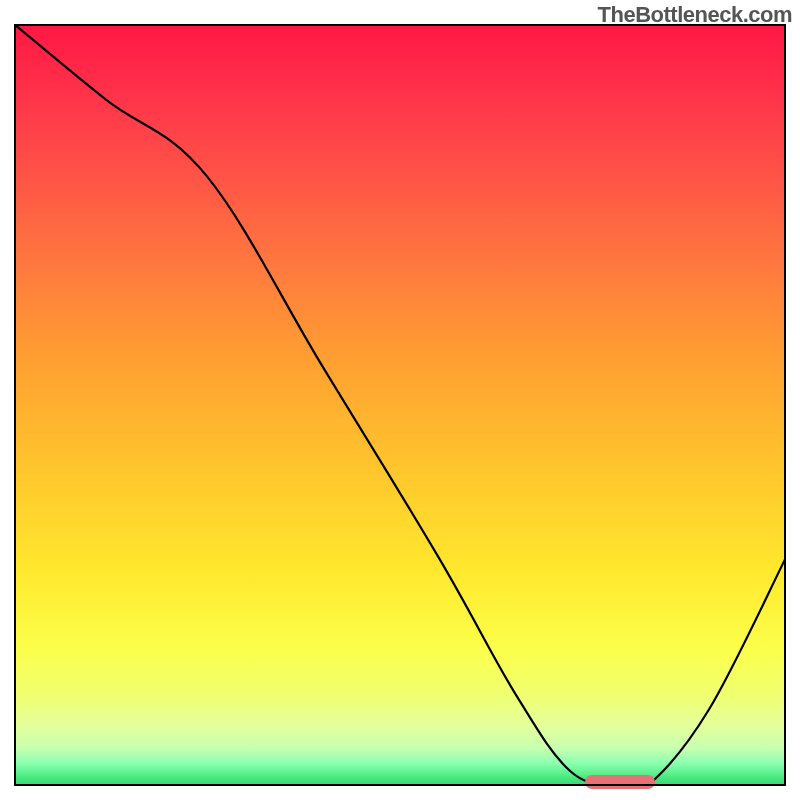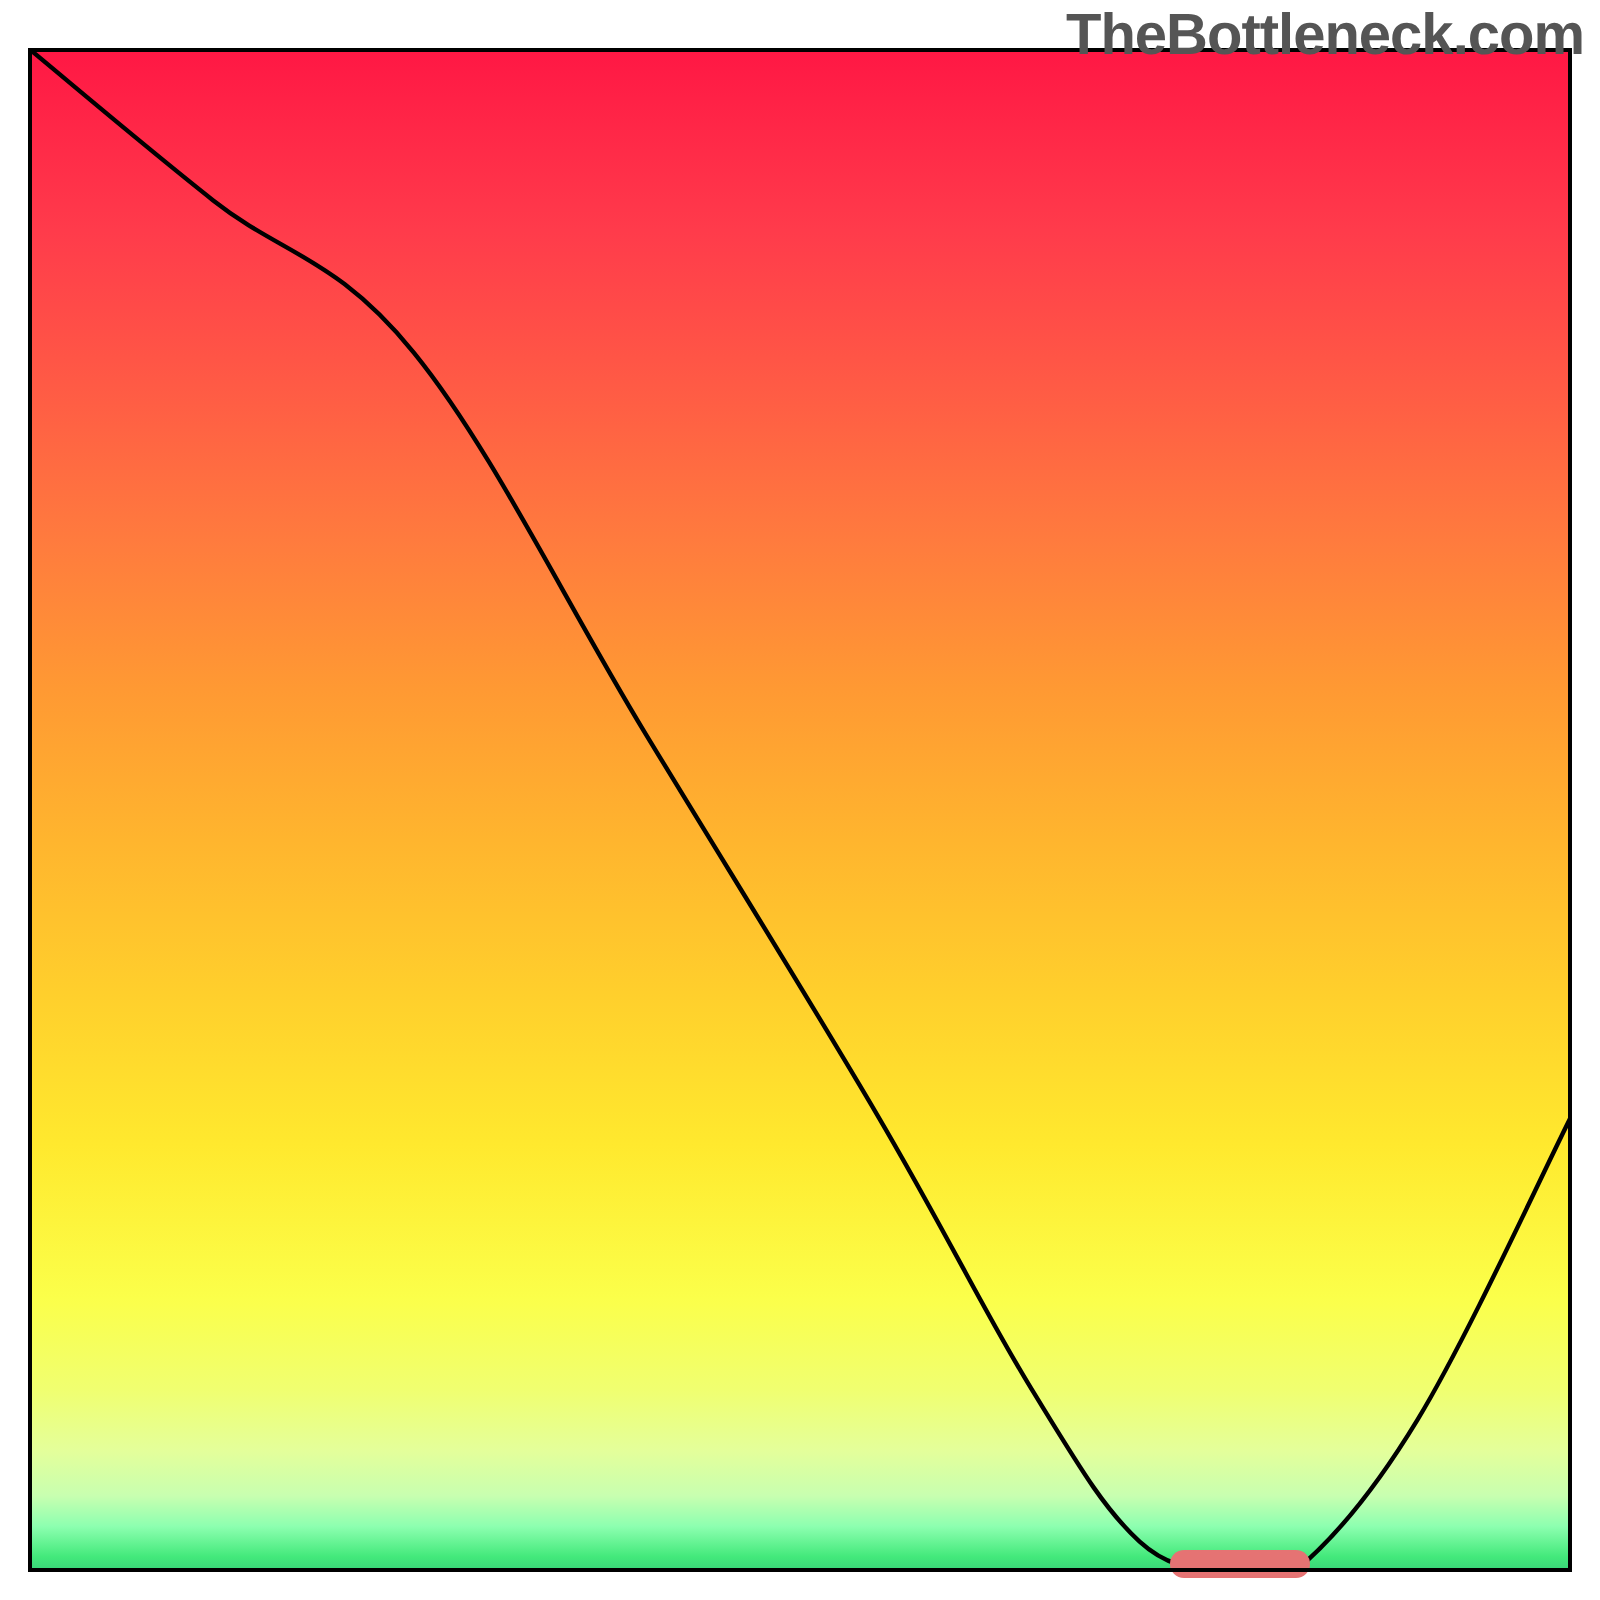--- a/index.html
+++ b/index.html
@@ -13,21 +13,21 @@
   .container {
     position: relative;
     width: 800px;
     height: 800px;
     background: #ffffff;
   }
   .watermark {
     position: absolute;
     top: 2px;
     right: 8px;
-    font-size: 29px;
+    font-size: 22px;
     font-weight: 600;
     color: #555;
     z-index: 5;
     letter-spacing: -0.5px;
   }
   .plot-area {
     position: absolute;
     left: 14px;
     top: 24px;
     right: 14px;

